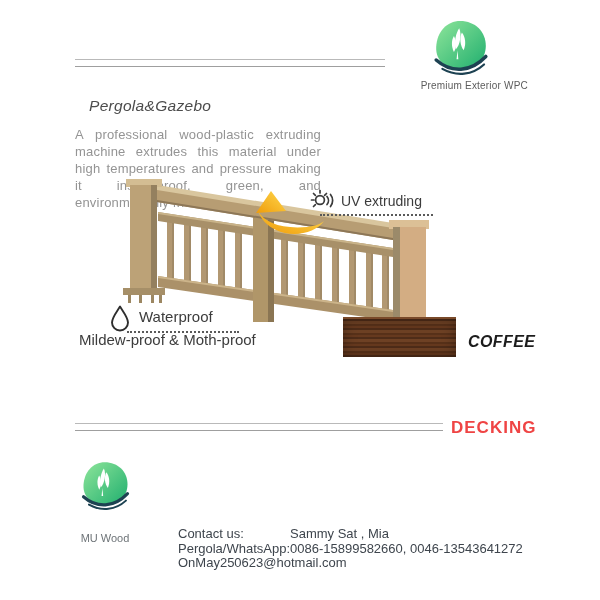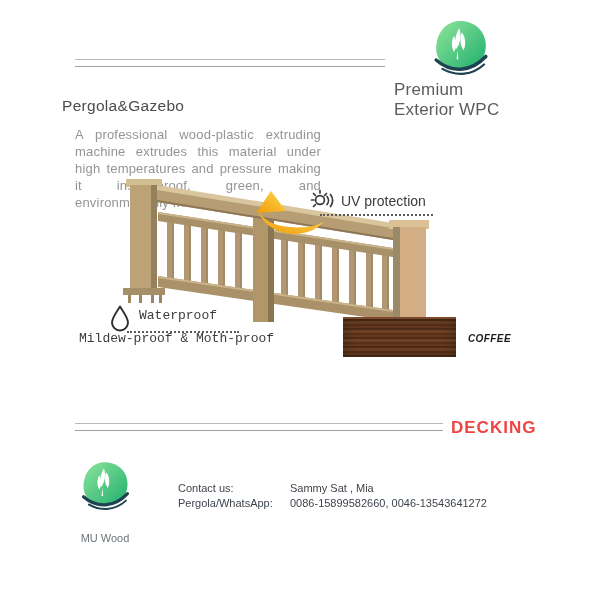--- a/index.html
+++ b/index.html
@@ -6,38 +6,38 @@
   body{width:600px;height:600px;background:#ffffff;font-family:"Liberation Sans",sans-serif;position:relative;overflow:hidden;}
   .abs{position:absolute;}
   
   .rule{height:0;border-top:1px solid #b9b9b9;}
   .rule.dark{border-top-color:#9f9f9f;}
   
   .h-title{font-size:15.5px;color:#4c4c4c;letter-spacing:.3px;}
   .h-desc{font-size:13px;line-height:17px;color:#949494;width:246px;text-align:justify;letter-spacing:.2px;}
   
   .feat{font-size:14px;color:#3c3c3c;}
-  .feat.big{font-size:13px;font-family:Liberation Mono, monospace;}
+  .feat.big{font-size:15px;}
   .dash{height:0;border-top:2px dotted #5a5a5a;}
   
   .swatch{
     background:
       repeating-linear-gradient(0deg,#4e2c18 0 2px,#66391e 2px 4px,#583119 4px 6px,#6e4124 6px 9px),
       #5a3420;
     border-top:2px solid #7a4a2a;
     box-shadow:inset 0 0 14px rgba(0,0,0,.35);
   }
-  .swatch-name{font-size:10px;font-weight:bold;font-style:italic;color:#1c1c1c;letter-spacing:.4px;}
+  .swatch-name{font-size:16px;font-weight:bold;font-style:italic;color:#1c1c1c;letter-spacing:.4px;}
   
   .decking{font-size:17px;font-weight:600;color:#ef4444;letter-spacing:1px;}
   
-  .brand-top{font-size:17px;color:#5c5c5c;width:134px;text-align:left;letter-spacing:.2px;}
+  .brand-top{font-size:10px;color:#5c5c5c;width:134px;text-align:right;letter-spacing:.2px;}
   .brand-bottom{font-size:11px;color:#6e7478;width:56px;text-align:center;font-weight:500;}
   
-  .contact{display:grid;grid-template-columns:112px auto;font-size:11px;line-height:14.6px;color:#3e454d;}
+  .contact{display:grid;grid-template-columns:112px auto;font-size:13px;line-height:14.6px;color:#3e454d;margin-top:46px;}
   .contact div{white-space:nowrap;}
 </style>
 </head>
 <body>
 
 <div class="abs rule" style="left:75px;top:59px;width:310px;"></div>
 <div class="abs rule dark" style="left:75px;top:66px;width:310px;"></div>
 
 <div class="abs" style="left:430px;top:20px;width:62px;height:57px;">
   <svg width="62" height="57" viewBox="0 0 70 64">
@@ -51,21 +51,21 @@
     <path d="M33 9 C29 15 27 24 29 33 C34 28 36 16 33 9 Z" fill="#ffffff"></path>
     <path d="M36 14 C40 19 41 27 38 34 C34 29 33 20 36 14 Z" fill="#ffffff"></path>
     <path d="M27 18 C24 23 24 30 27 36 C30 31 30 24 27 18 Z" fill="#ffffff"></path>
     <path d="M31 34 L32 44 L30 44 Z" fill="#ffffff"></path>
     <path d="M7 45 C 24 60 46 59 63 41" stroke="#1d4252" stroke-width="4" fill="none" stroke-linecap="round"></path>
     <path d="M14 55 C 30 64 48 62 61 50" stroke="#1d4252" stroke-width="2.5" fill="none" stroke-linecap="round"></path>
   </svg>
 </div>
 <div class="abs brand-top" style="left:394px;top:80px;">Premium Exterior WPC</div>
 
-<div class="abs h-title" style="left:62px;top:97px;">Pergola&amp;Gazebo</div>
+<div class="abs h-title" style="left:89px;top:97px;font-style:italic;">Pergola&amp;Gazebo</div>
 <div class="abs h-desc" style="left:75px;top:126px;">A professional wood-plastic extruding machine extrudes this material under high temperatures and pressure making it insect-proof, green, and environmentally friendly</div>
 
 <div class="abs" style="left:95px;top:165px;width:370px;height:170px;">
 <svg width="370" height="170" viewBox="0 0 370 170">
   <defs>
     <linearGradient id="ag" x1="0" y1="1" x2="1" y2="0">
       <stop offset="0" stop-color="#ef9c0b"></stop>
           <stop offset="1" stop-color="#ffd84d"></stop>
     </linearGradient>
   </defs>
@@ -147,21 +147,21 @@
       <line x1="12" y1="3.5" x2="12" y2="6"></line>
       <line x1="3.5" y1="13" x2="6" y2="13"></line>
       <line x1="5.5" y1="6.5" x2="7.4" y2="8.4"></line>
       <line x1="5.5" y1="19.5" x2="7.4" y2="17.6"></line>
       <line x1="16.6" y1="8.4" x2="18.5" y2="6.5"></line>
       <path d="M19,9.5 A6.2,6.2 0 0 1 19,17.5"></path>
       <path d="M22.5,7.5 A9.5,9.5 0 0 1 22.5,19.5"></path>
     </g>
   </svg>
 </div>
-<div class="abs feat" style="left:341px;top:193px;">UV protection</div>
+<div class="abs feat" style="left:341px;top:193px;">UV extruding</div>
 <div class="abs dash" style="left:320px;top:214px;width:113px;"></div>
 
 <div class="abs" style="left:108px;top:304px;width:24px;height:28px;">
   <svg width="24" height="28" viewBox="0 0 24 28">
     <path d="M12 2.5 C 9 7.5 4 13.5 4 18.5 a8 8 0 0 0 16 0 C20 13.5 15 7.5 12 2.5 Z" fill="none" stroke="#2e2e2e" stroke-width="1.9" stroke-linejoin="round"></path>
   </svg>
 </div>
 <div class="abs feat big" style="left:139px;top:308px;">Waterproof</div>
 <div class="abs dash" style="left:127px;top:331px;width:112px;"></div>
 <div class="abs feat big" style="left:79px;top:331px;">Mildew-proof &amp; Moth-proof</div>
@@ -190,13 +190,14 @@
     <path d="M14 55 C 30 64 48 62 61 50" stroke="#1d4252" stroke-width="2.5" fill="none" stroke-linecap="round"></path>
   </svg>
 </div>
 <div class="abs brand-bottom" style="left:77px;top:532px;">MU Wood</div>
 
 <div class="abs contact" style="left:178px;top:481px;">
   <div>Contact us:</div>
   <div>Sammy Sat , Mia</div>
   <div>Pergola/WhatsApp:</div>
   <div>0086-15899582660, 0046-13543641272</div>
+  <div>OnMay250623@hotmail.com</div>
 </div>
 
 </body></html>

